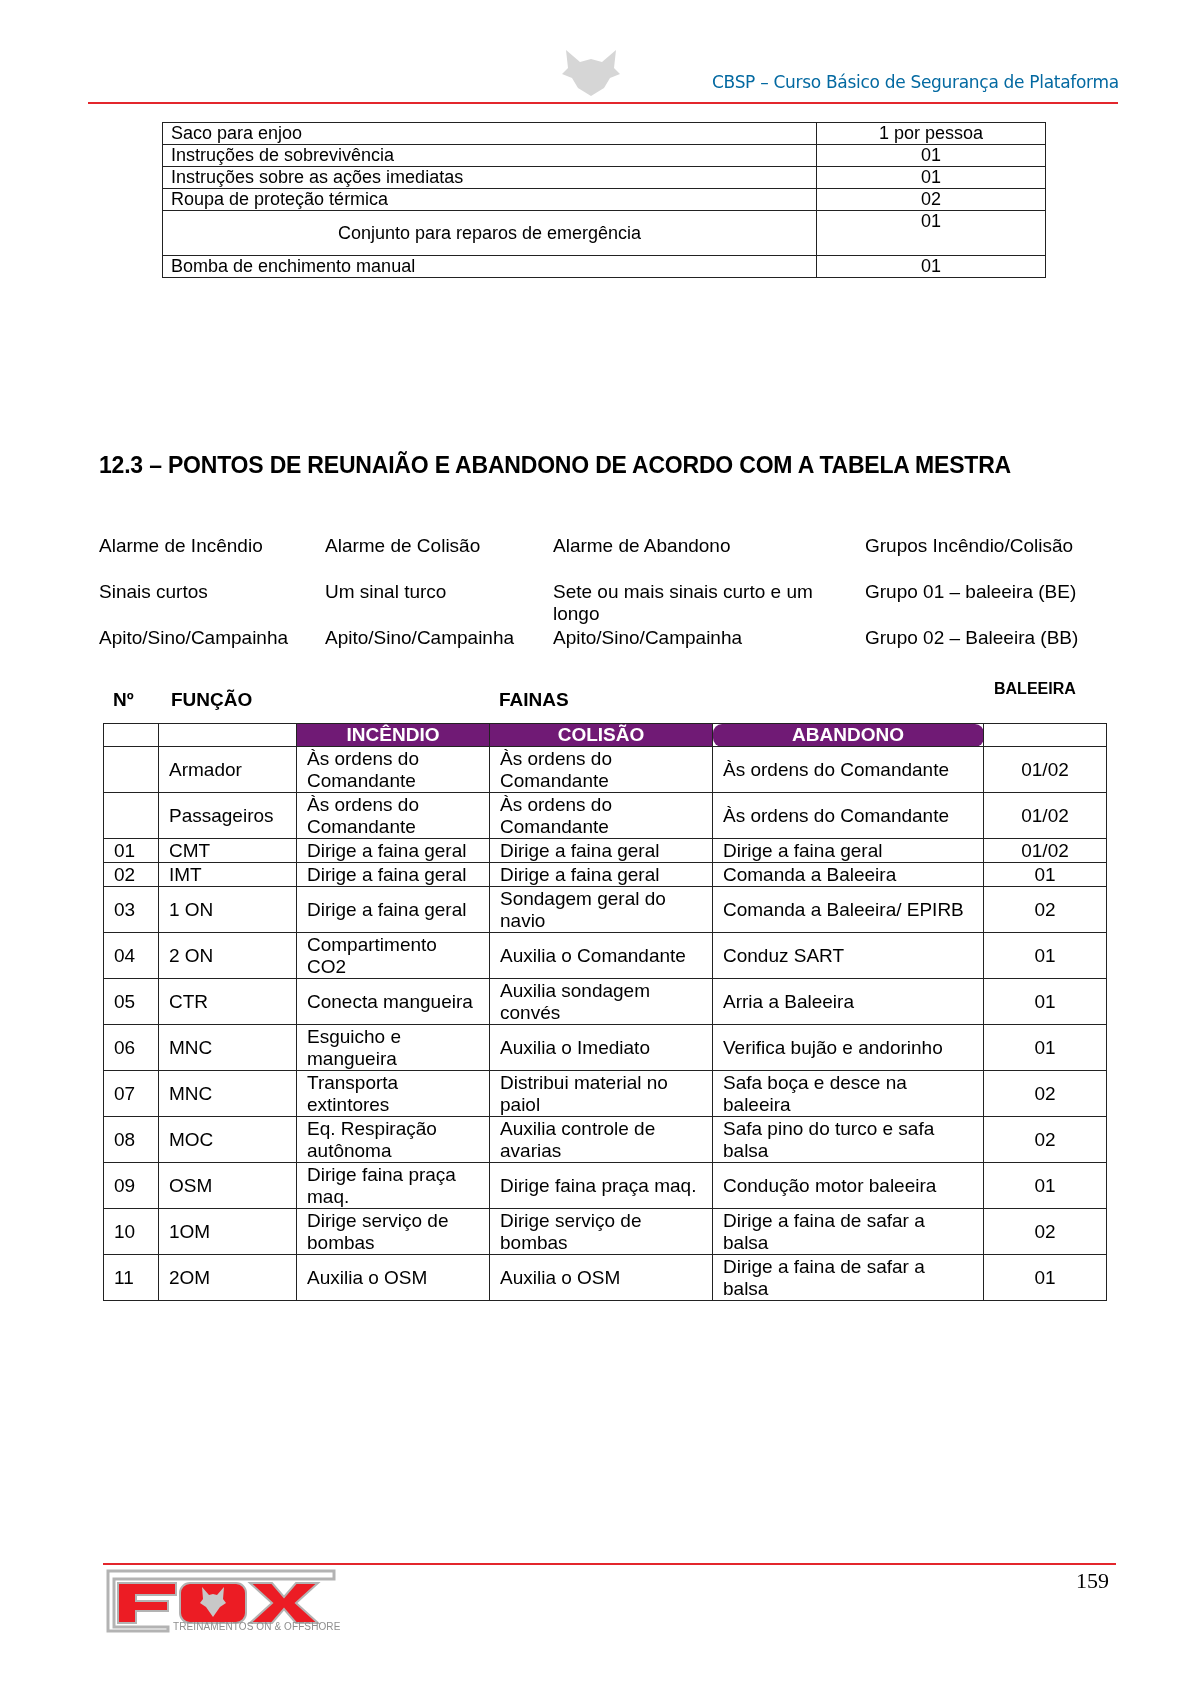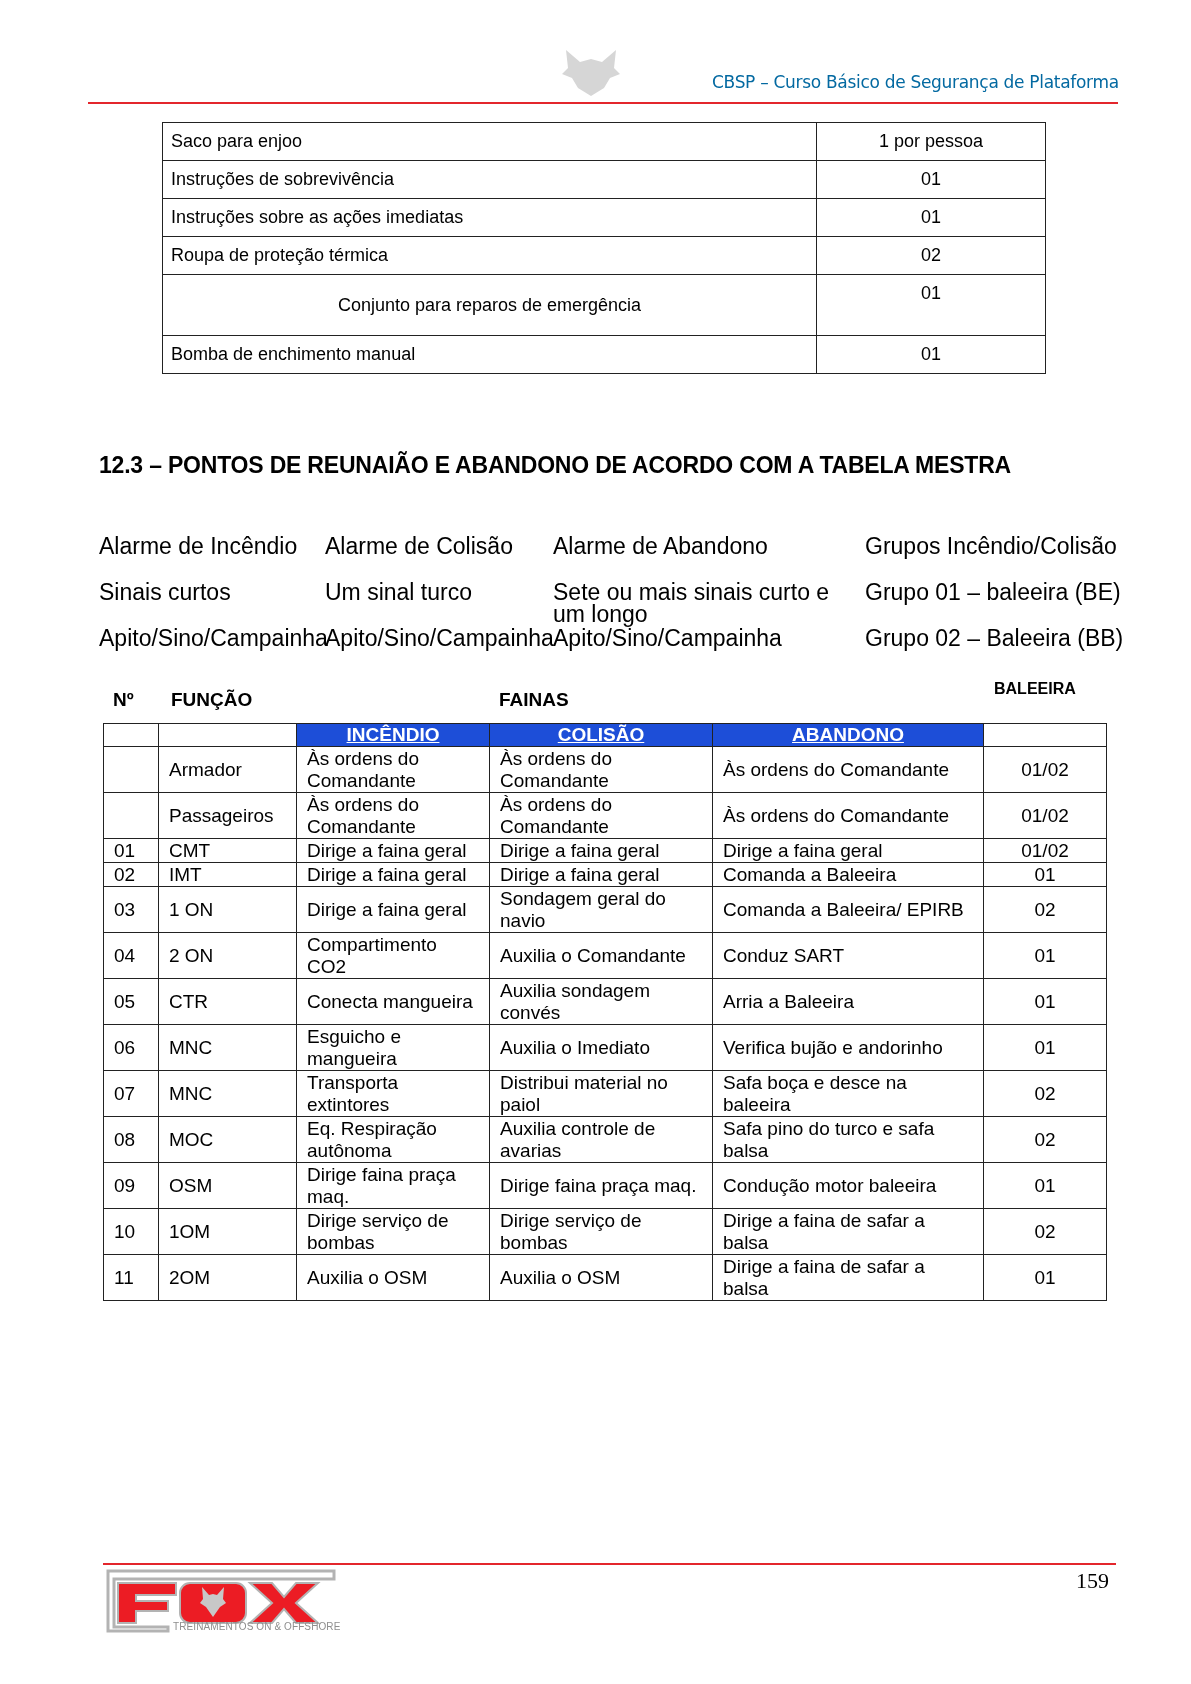--- a/index.html
+++ b/index.html
@@ -8,50 +8,50 @@
 
   
   .hdr-logo { position: absolute; left: 560px; top: 48px; width: 62px; height: 50px; }
   .hdr-title { position: absolute; left: 712px; top: 72px; font-size: 17px;
                font-family: "DejaVu Sans", sans-serif; letter-spacing: -0.3px; color: #0369a1; }
   .hdr-line { position: absolute; left: 88px; top: 102px; width: 1030px; height: 2px; background: #e3262c; }
 
   
   table { border-collapse: collapse; }
   .kit { position: absolute; left: 162px; top: 122px; width: 884px; }
-  .kit td { border: 1.5px solid #222; font-size: 18px; padding: 8px 8px; height: 21px; line-height: 21px; }
+  .kit td { border: 1.5px solid #222; font-size: 18px; padding: 0 8px; height: 21px; line-height: 21px; }
   .kit td.q { text-align: center; width: 212px; vertical-align: top; }
   .kit tr.tall td { height: 44px; }
   .kit tr.tall td.n { vertical-align: middle; text-align: center; }
 
   
   .sec-title { position: absolute; left: 99px; top: 452px; font-size: 23px; font-weight: bold;
                letter-spacing: -0.2px; }
 
   
-  .alarm { position: absolute; font-size: 23px; line-height: 22px; }
+  .alarm { position: absolute; font-size: 19px; line-height: 22px; }
 
   
   .mh { position: absolute; font-weight: bold; font-size: 19px; }
   .mh.small { font-size: 16px; text-align: center; }
 
   .master { position: absolute; left: 103px; top: 723px; width: 1004px; }
   .master td { border: 1px solid #222; font-size: 19px; line-height: 22px; padding: 0 10px;
                vertical-align: middle; }
   .master td.c0 { width: 34px; padding: 0 10px; }
   .master td.c1 { width: 117px; }
   .master td.c2 { width: 172px; }
   .master td.c3 { width: 202px; }
-  .master td.c4 { width: 250px; }
+  .master td.c4 { width: 250px; border-radius: 9px; }
   .master td.c5 { text-align: center; }
   .master tr.r1 td { height: 23px; }
   .master tr.r2 td { height: 45px; }
   .master tr.head td { height: 22px; padding: 0; }
-  .master td.red { background: #1d4ed8; color: #fff; font-weight: bold; text-align: center;
-                   border-bottom: 1px solid #222; text-decoration: underline; }
+  .master td.red { background: #701a75; color: #fff; font-weight: bold; text-align: center;
+                   border-bottom: 1px solid #222; }
 
   
   .ftr-line { position: absolute; left: 103px; top: 1563px; width: 1013px; height: 2px; background: #e3262c; }
   .ftr-logo { position: absolute; left: 106px; top: 1569px; width: 236px; height: 78px; }
   .ftr-tag { position: absolute; left: 173px; top: 1621px; font-size: 10px; color: #8e8e8e; letter-spacing: 0.1px; }
   .page-num { position: absolute; left: 1076px; top: 1568px; font-size: 22px;
               font-family: "Liberation Serif", serif; }
 </style>
 </head>
 <body>

